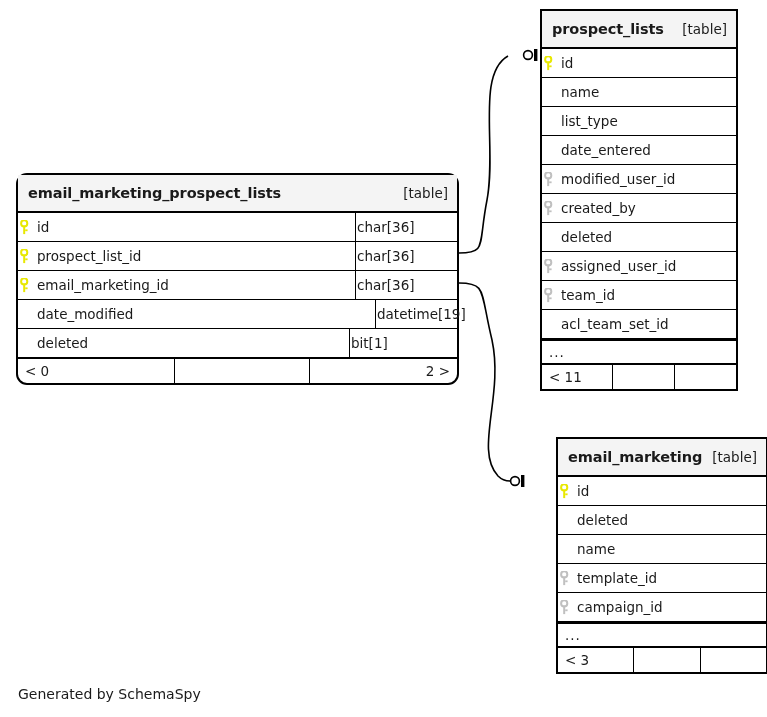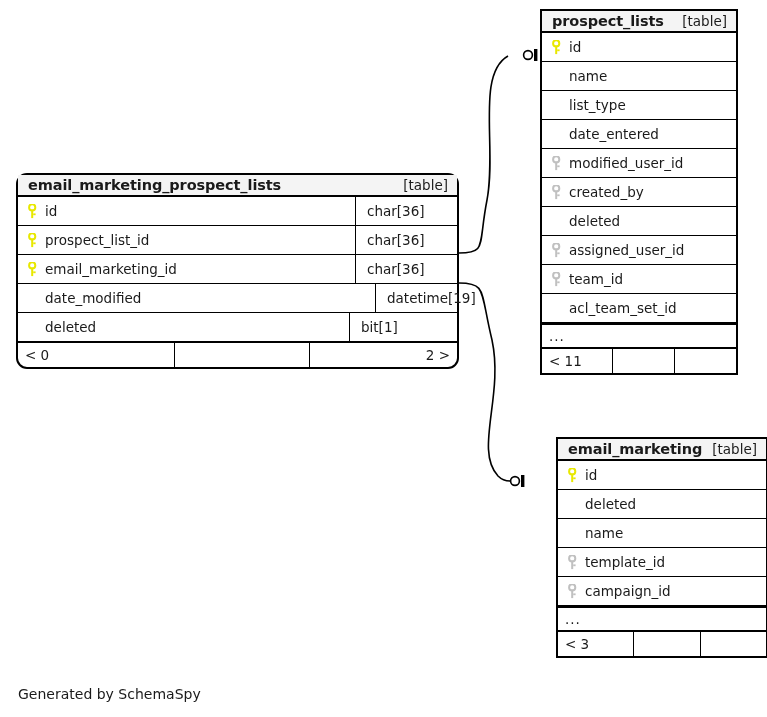--- a/index.html
+++ b/index.html
@@ -35,21 +35,21 @@
     background: #ffffff;
     box-sizing: border-box;
   }
   .t-header {
     display: flex;
     align-items: center;
     justify-content: space-between;
     background: #f4f4f4;
     border-bottom: 2px solid #000000;
     box-sizing: border-box;
-    height: 22px;
+    height: 38px;
     padding: 0 9px 0 10px;
   }
   .t-title {
     font-weight: bold;
     font-size: 14.5px;
     letter-spacing: -0.1px;
     white-space: nowrap;
   }
   .t-tag {
     font-size: 13.5px;
@@ -62,31 +62,31 @@
     border-bottom: 1px solid #000000;
     box-sizing: border-box;
     height: 29px;
   }
   .t-row:last-child { border-bottom: none; }
   .c-name {
     flex: 1 1 auto;
     display: flex;
     align-items: center;
     gap: 6px;
-    padding-left: 8px;
+    padding-left: 0;
     font-size: 13.5px;
     white-space: nowrap;
     box-sizing: border-box;
     min-width: 0;
   }
   .c-type {
     flex: 0 0 auto;
     display: flex;
     align-items: center;
-    padding-left: 11px;
+    padding-left: 1px;
     font-size: 13.5px;
     border-left: 1px solid #000000;
     box-sizing: border-box;
     white-space: nowrap;
   }
   .keyslot {
     width: 13px;
     flex: 0 0 13px;
     display: flex;
     align-items: center;

